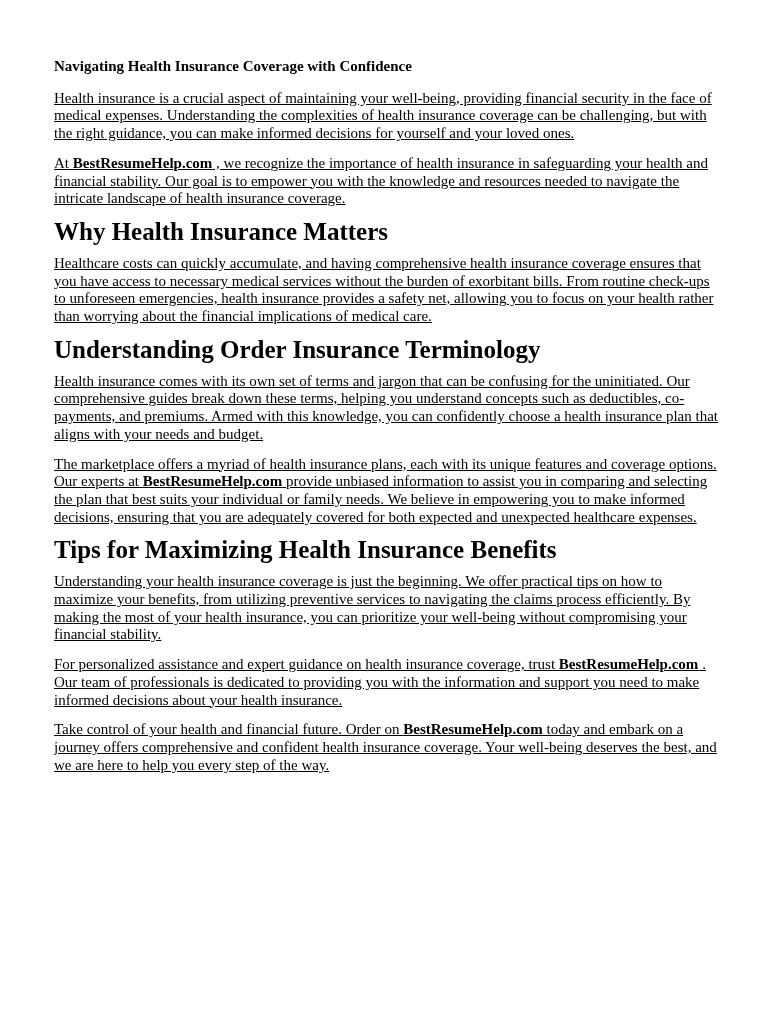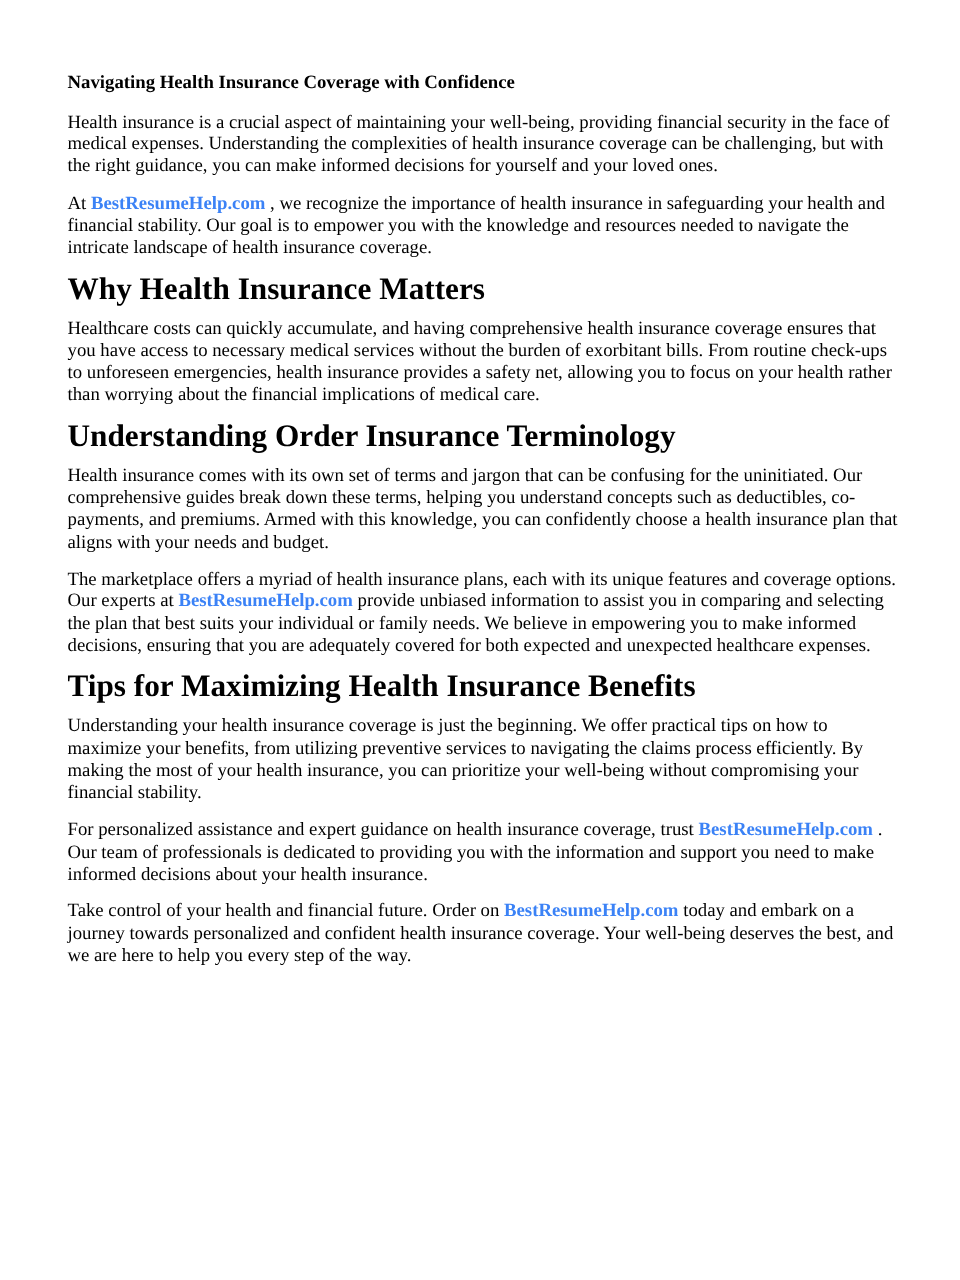--- a/index.html
+++ b/index.html
@@ -31,23 +31,24 @@
     font-size: 25px;
     line-height: 22px;
     font-weight: bold;
     margin: 13px 0 12px 0;
   }
   .doc-p {
     font-size: 15px;
     line-height: 17.7px;
     margin: 0 0 12px 0;
     text-align: left;
+    text-decoration: underline;
   }
   .brand-link {
-    color: #3b82f6;
+    color: #000000;
     font-weight: bold;
     text-decoration: none;
     cursor: pointer;
   }
 </style>
 </head>
 <body>
 
 <div class="page">
 
@@ -76,15 +77,15 @@
 
   <h2 class="doc-h2">Tips for Maximizing Health Insurance Benefits</h2>
 
   <p class="doc-p">
     <span>Understanding your health insurance coverage is just the beginning. We offer practical tips on how to maximize your benefits, from utilizing preventive services to navigating the claims process efficiently. By making the most of your health insurance, you can prioritize your well-being without compromising your financial stability.</span>
   </p>
 
 
   <p class="doc-p"><span>For personalized assistance and expert guidance on health insurance coverage, trust </span><a class="brand-link">BestResumeHelp.com</a><span> . Our team of professionals is dedicated to providing you with the information and support you need to make informed decisions about your health insurance.</span></p>
 
-  <p class="doc-p"><span>Take control of your health and financial future. Order on </span><a class="brand-link">BestResumeHelp.com</a><span> today and embark on a journey towards personalized and confident health insurance coverage. Your well-being deserves the best, and we are here to help you every step of the way.</span></p>
+  <p class="doc-p"><span>Take control of your health and financial future. Order on </span><a class="brand-link">BestResumeHelp.com</a><span> today and embark on a journey offers comprehensive and confident health insurance coverage. Your well-being deserves the best, and we are here to help you every step of the way.</span></p>
 
 </div>
 
 </body></html>

